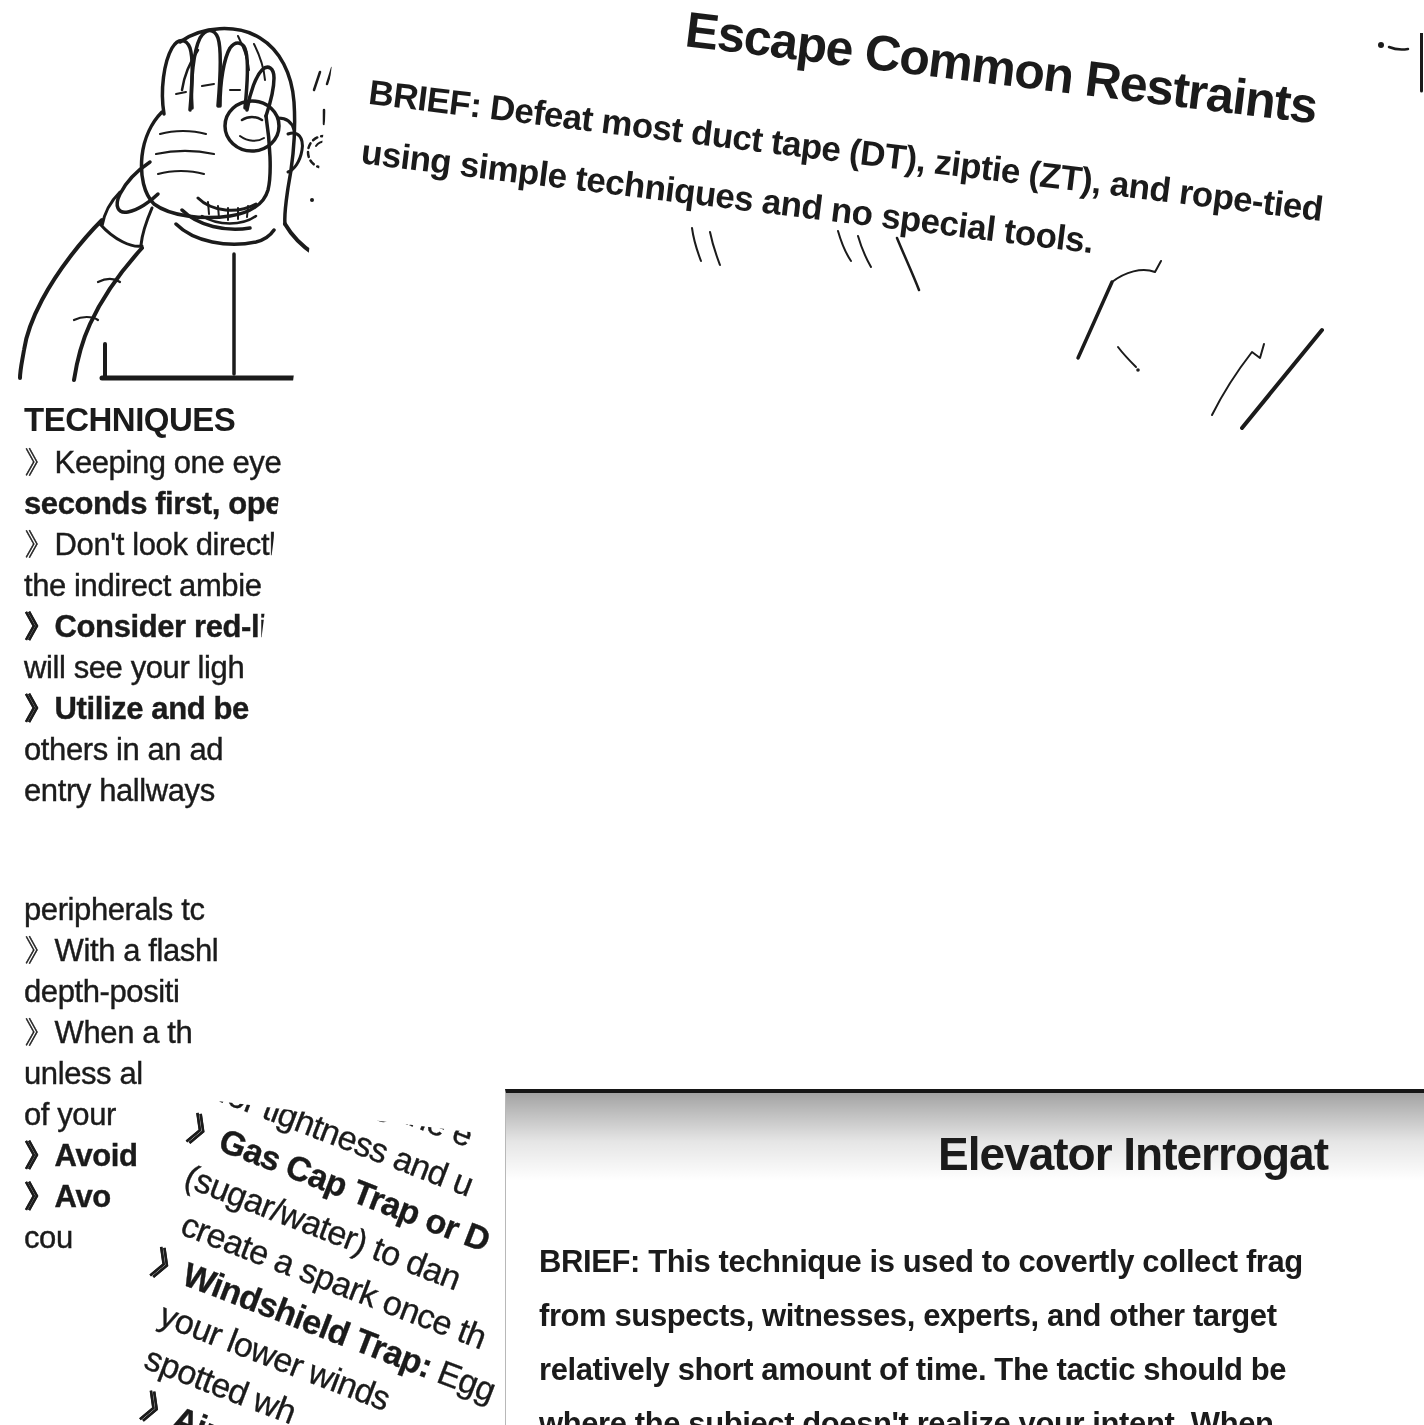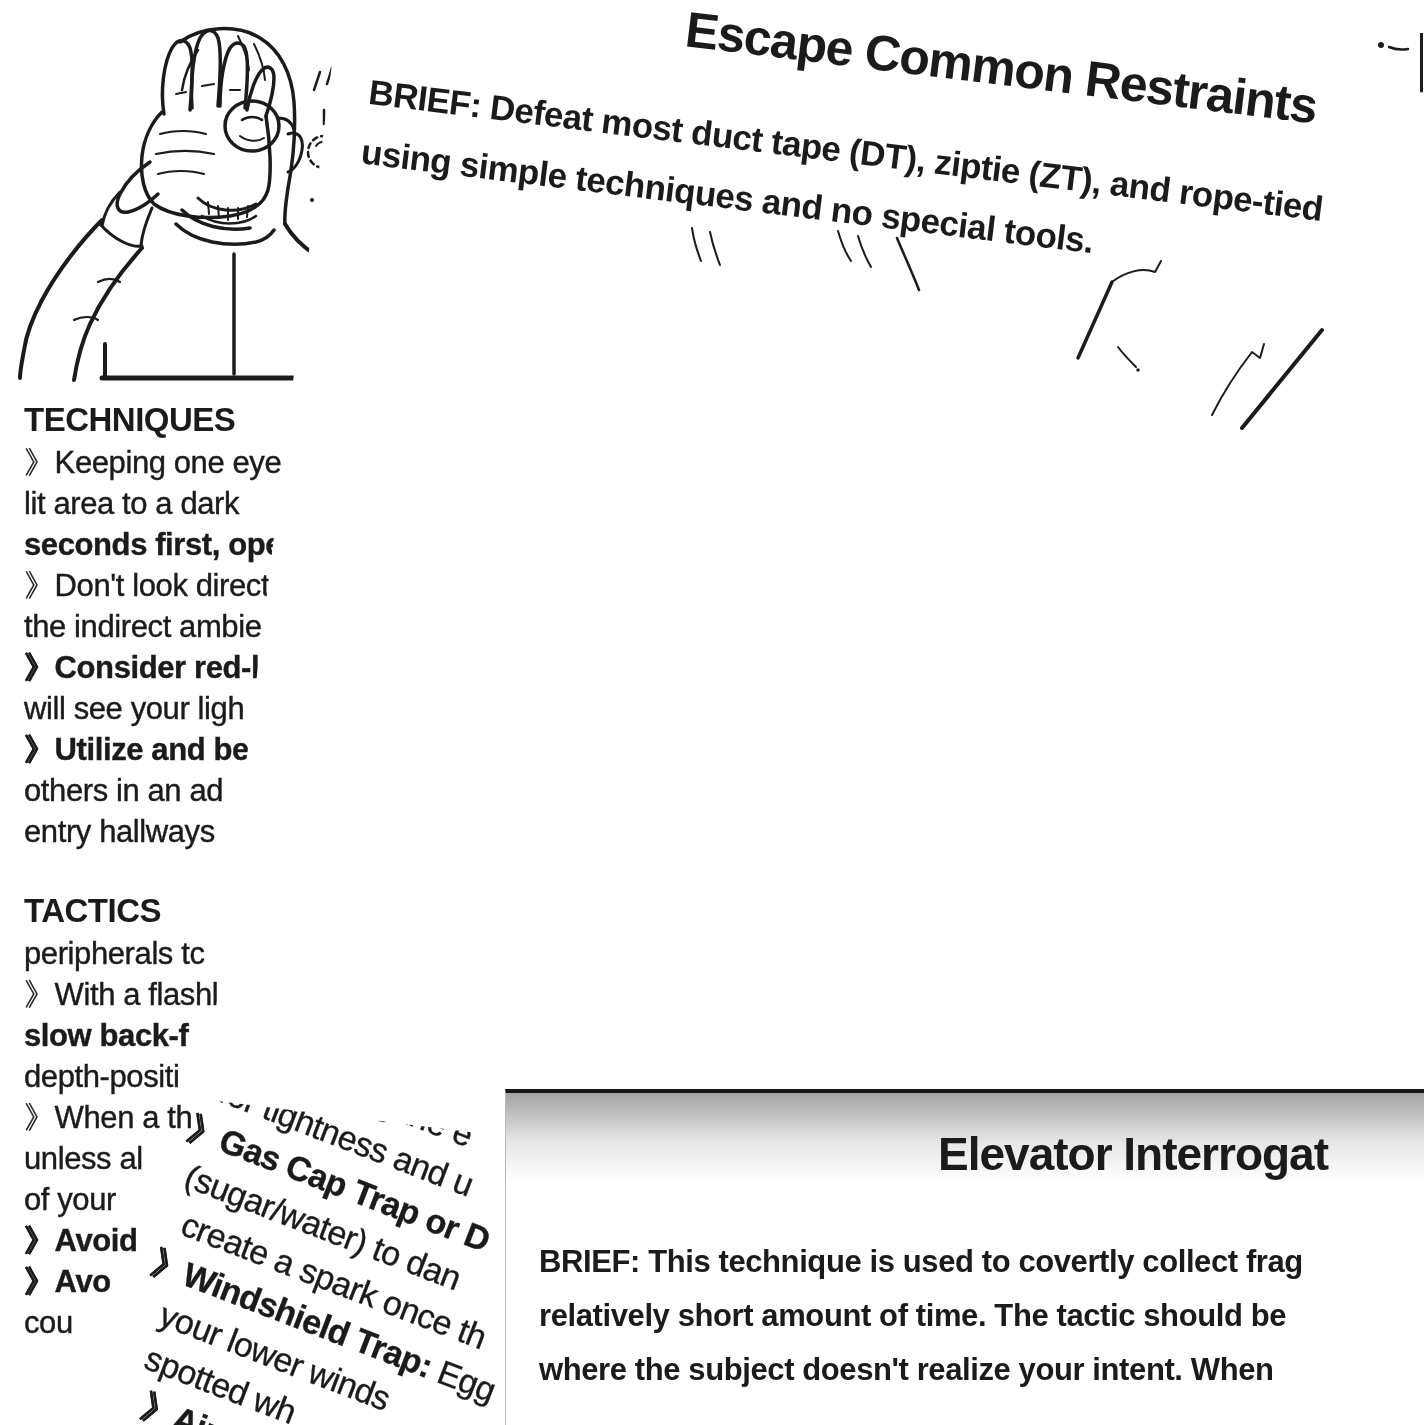--- a/index.html
+++ b/index.html
@@ -93,37 +93,34 @@
       <path d="M318,70 L312,88 M330,66 L325,82" stroke-width="2.5"></path>
       <circle cx="310" cy="198" r="2" fill="#1b1b1b" stroke="none"></circle>
       <circle cx="318" cy="208" r="2" fill="#1b1b1b" stroke="none"></circle>
     </g>
   </svg>
 
   <div id="techBlock" class="a-block">
     <div class="a-head">TECHNIQUES</div>
     <div class="a-lines">
         <div class="ln"><span>》Keeping one eye c</span></div>
-        <div class="ln"><span>lit area to a dark</span></div>
         <div class="ln"><b>seconds first, oper</b></div>
         <div class="ln"><span>》Don't look directl</span></div>
         <div class="ln"><span>the indirect ambie</span></div>
         <div class="ln"><b>》Consider red-lig</b></div>
         <div class="ln"><span>will see your ligh</span></div>
         <div class="ln"><b>》Utilize and be</b></div>
         <div class="ln"><span>others in an ad</span></div>
         <div class="ln"><span>entry hallways</span></div>
       </div>
   </div>
   <div id="tactBlock" class="a-block">
-    <div class="a-head">TACTICS</div>
     <div class="a-lines">
         <div class="ln"><span>peripherals tc</span></div>
         <div class="ln"><span>》With a flashl</span></div>
-        <div class="ln"><b>slow back-f</b></div>
         <div class="ln"><span>depth-positi</span></div>
         <div class="ln"><span>》When a th</span></div>
         <div class="ln"><span>unless al</span></div>
         <div class="ln"><span>of your</span></div>
         <div class="ln"><b>》Avoid</b></div>
         <div class="ln"><b>》Avo</b></div>
         <div class="ln"><span>cou</span></div>
       </div>
   </div>
 </div>
@@ -221,16 +218,17 @@
       </g>
     </svg>
   </div>
 </div>
 
 <div id="cardD" class="card">
   <div id="dShadow" class="abs"></div>
   <div id="eleTitle" class="abs nowrap">Elevator Interrogat</div>
   <div id="eleBrief" class="abs">
       <div class="ln"><b>BRIEF: This technique is used to covertly collect frag</b></div>
+      <div class="ln"><b>from suspects, witnesses, experts, and other target</b></div>
       <div class="ln"><b>relatively short amount of time. The tactic should be</b></div>
       <div class="ln"><b>where the subject doesn't realize your intent. When</b></div>
     </div>
 </div>
 
 </body></html>

